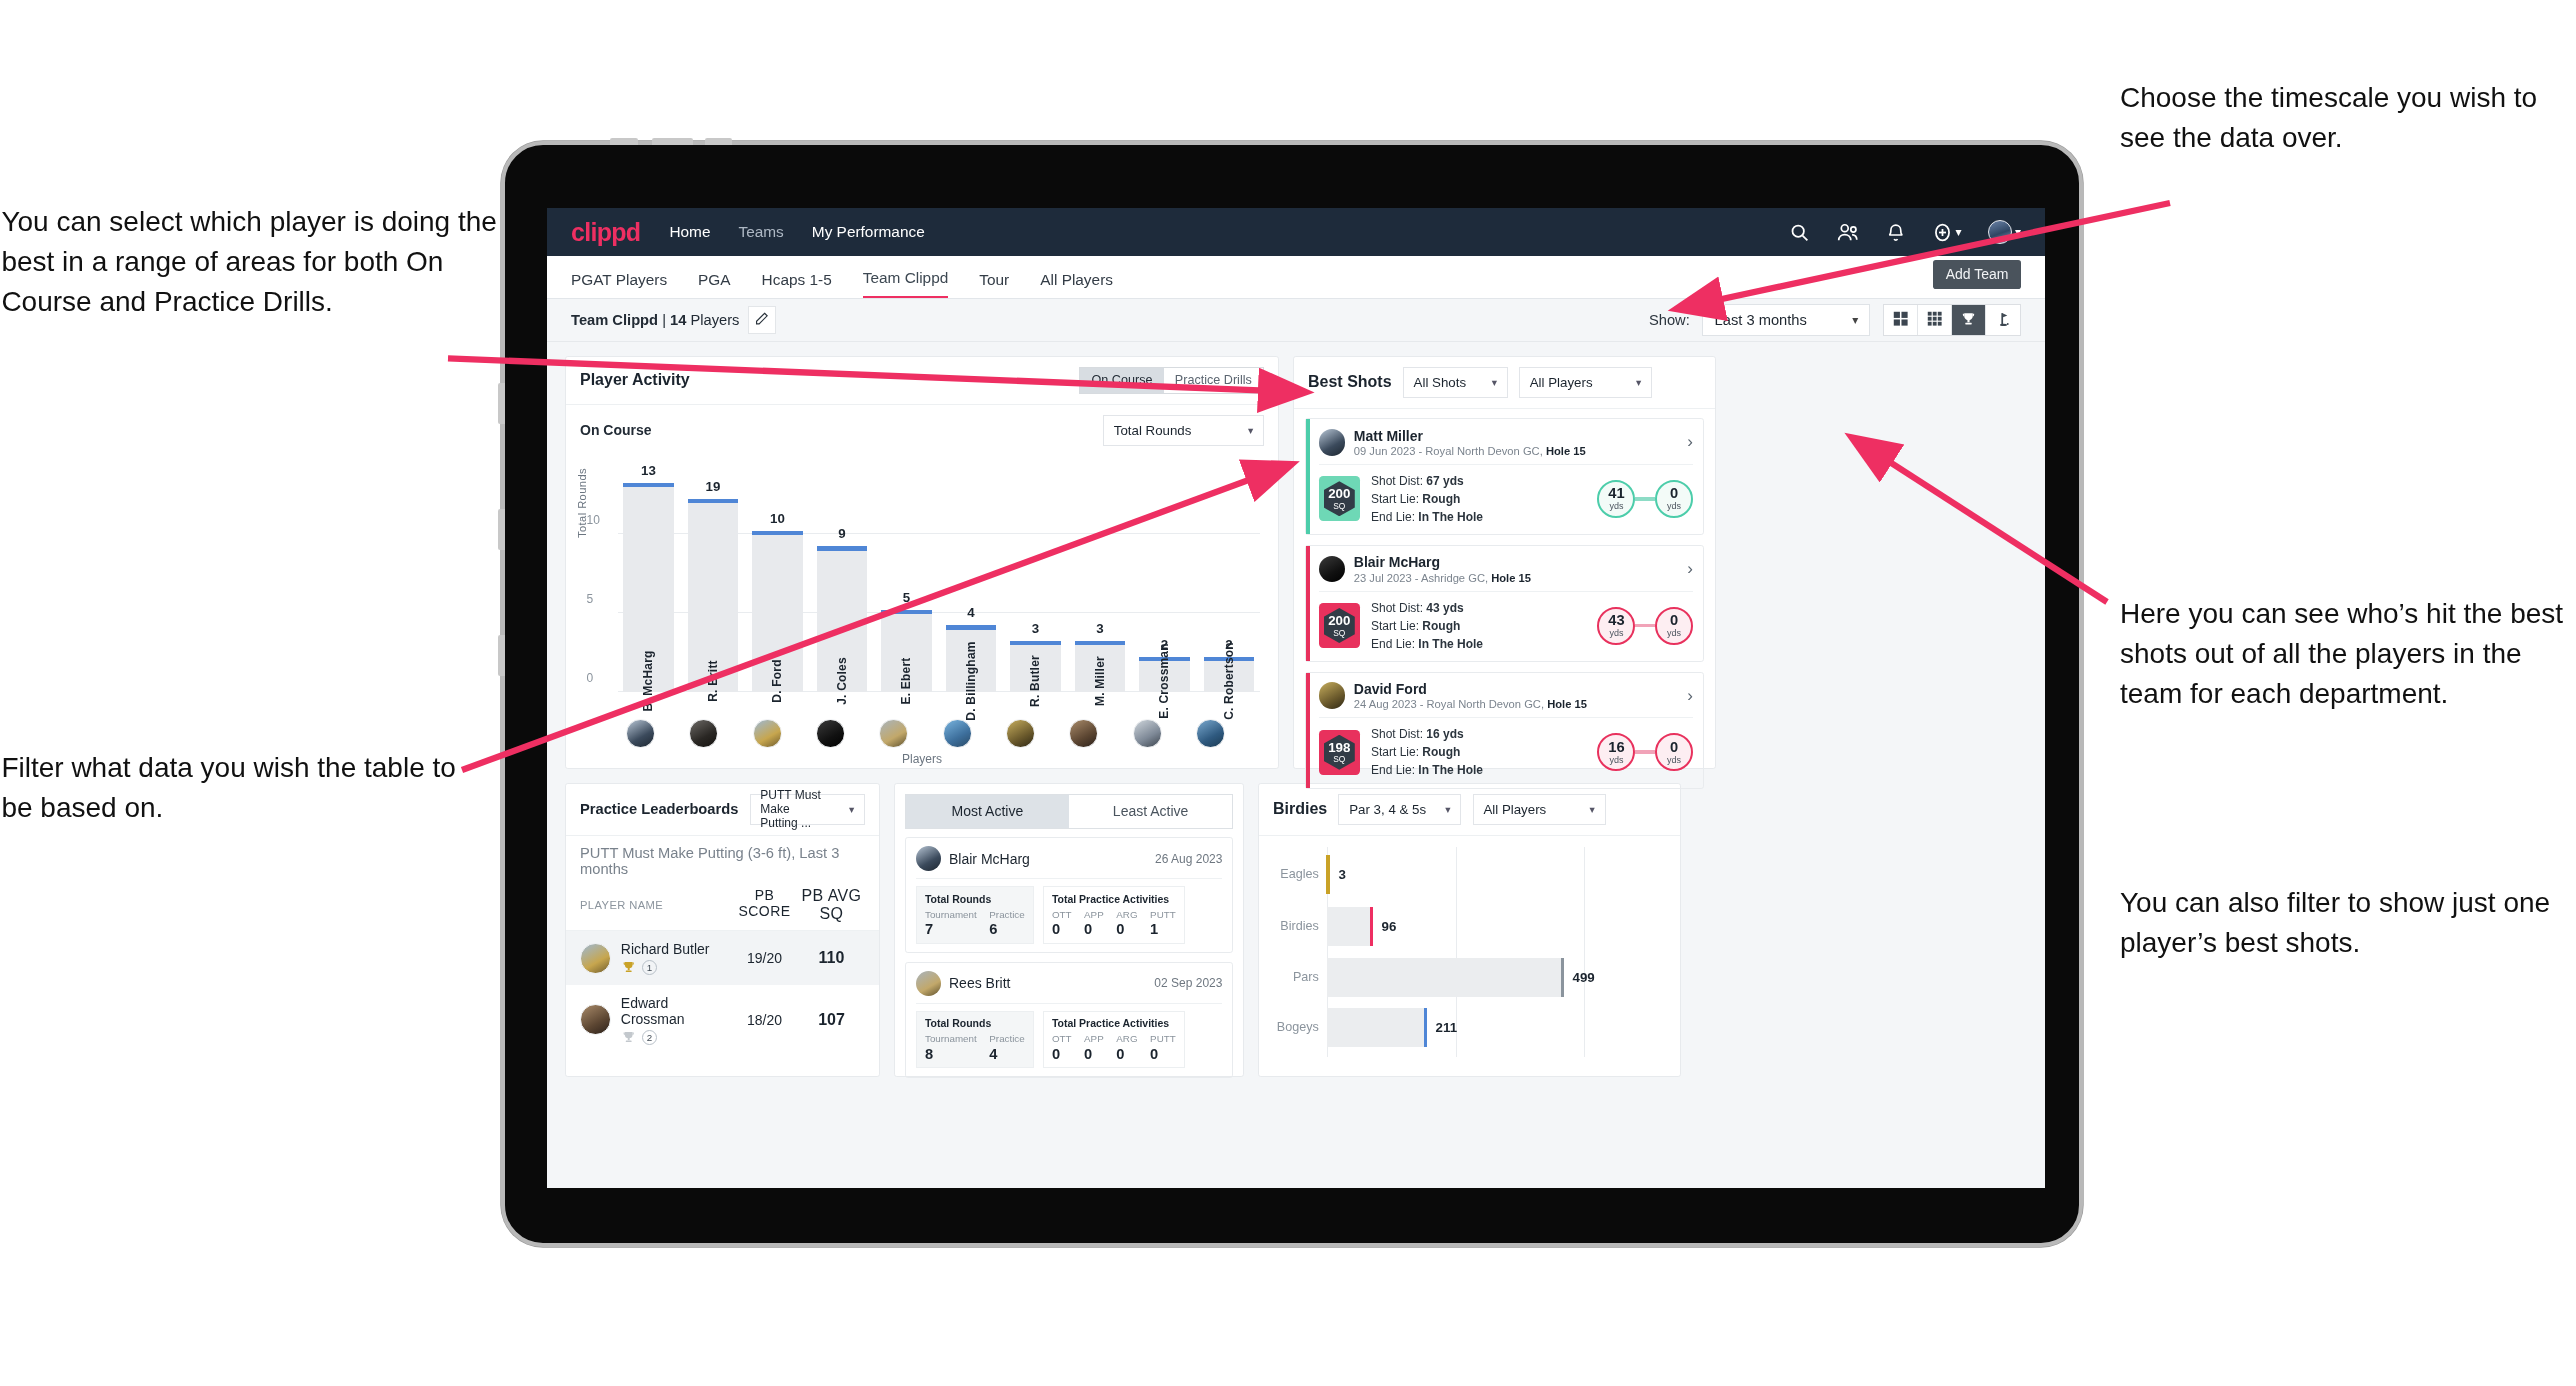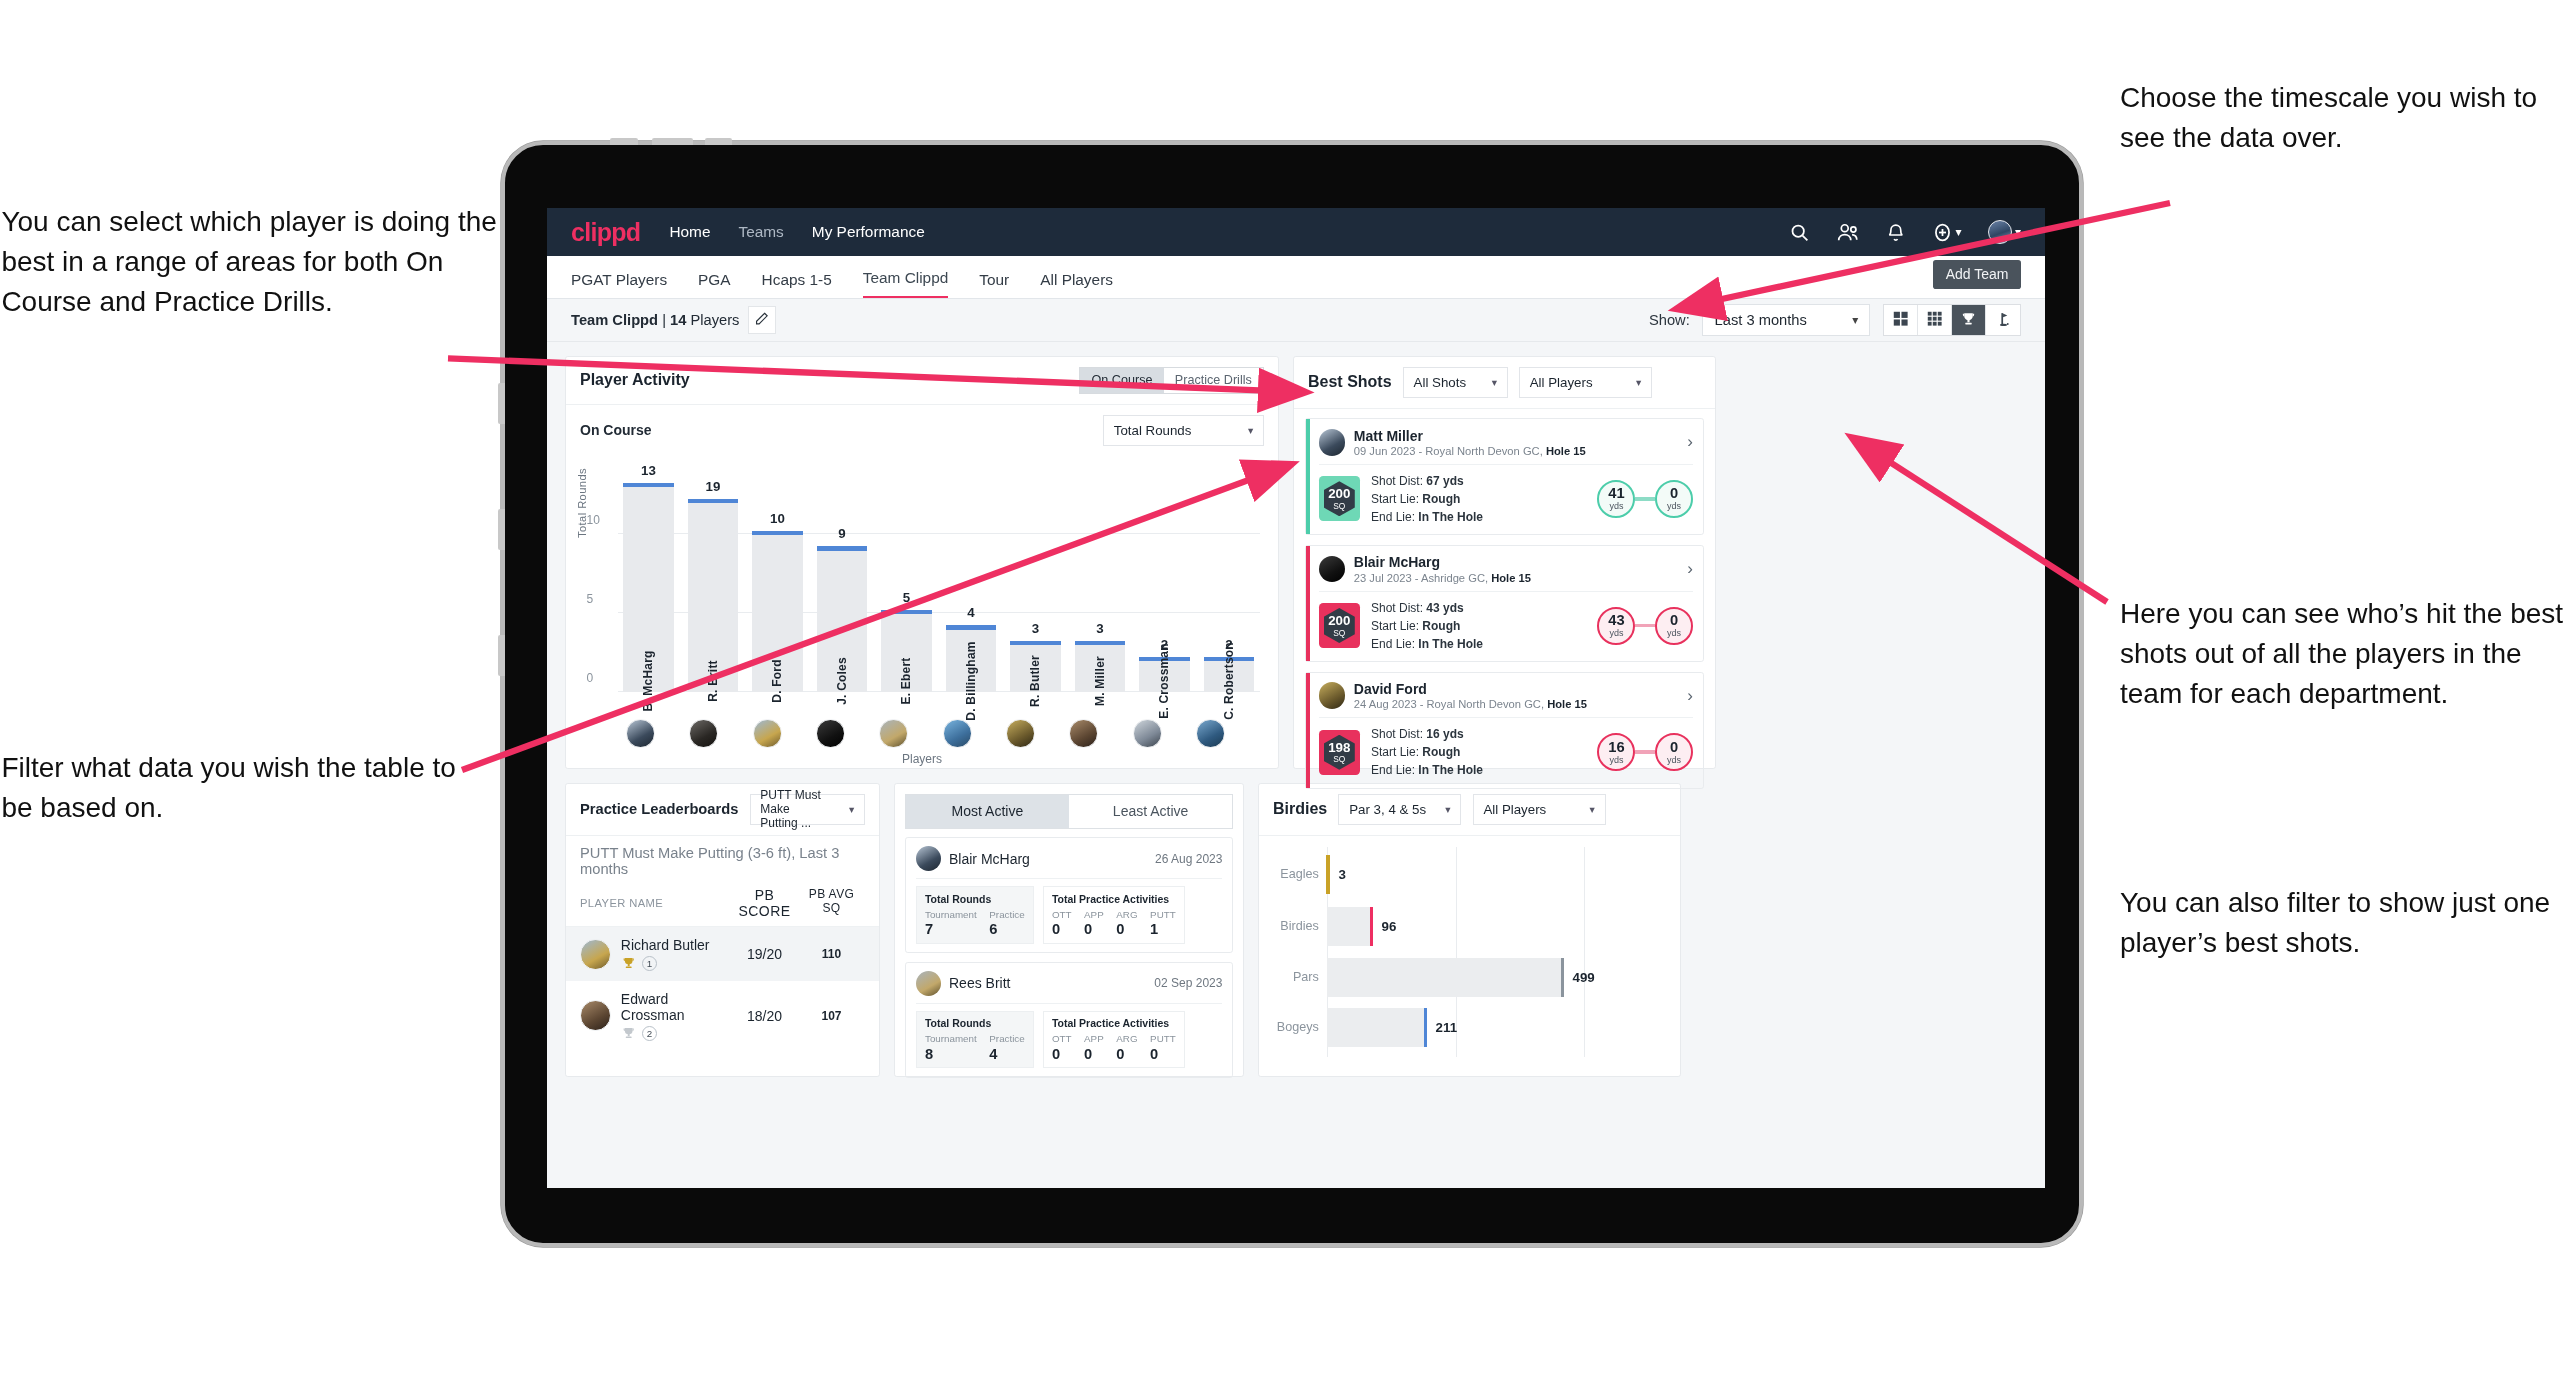--- a/index.html
+++ b/index.html
@@ -187,21 +187,21 @@
              letter-spacing:0.4px; border-bottom:0.7px solid #eef1f3; }
   .pl-row { display:flex; align-items:center; padding:9.8px 14px; }
   .pl-row.hl { background:#f2f4f6; }
   .pl-av { width:31px; height:31px; border-radius:50%; border:1.4px solid #edeff1; flex:none; }
   .pl-name { font-size:14px; color:#1b242e; }
   .pl-badges { display:flex; align-items:center; gap:5.6px; margin-top:2.8px; }
   .rank { width:15.4px; height:15.4px; border-radius:50%; border:0.7px solid #b8c0c8;
           font-size:9.8px; display:flex; align-items:center; justify-content:center; color:#414b55; }
   .col-a { flex:1; display:flex; gap:9.8px; align-items:center; }
   .col-b { width:67px; text-align:center; font-size:14px; color:#1b242e; }
-  .col-c { width:67px; text-align:center; font-size:12px; color:#1b242e; font-weight:700; }
+  .col-c { width:67px; text-align:center; font-size:16px; color:#1b242e; font-weight:700; }
 
   
   #most-active { width:350px; height:294px; padding:9.8px; }
   .ma-tabs { display:flex; border:0.7px solid #dde1e5; }
   .ma-tabs div { flex:1; text-align:center; padding:8.4px 0; font-size:14px; color:#4a545e; }
   .ma-tabs div.on { background:#dde2e7; color:#1b242e; }
   .ma-card { border:0.7px solid #e8ebee; border-radius:2.8px; margin-top:8.4px; padding:8.4px 9.8px; }
   .ma-top { display:flex; align-items:center; gap:8.4px; }
   .ma-av { width:25px; height:25px; border-radius:50%; flex:none; }
   .ma-name { font-size:14px; color:#1b242e; }

